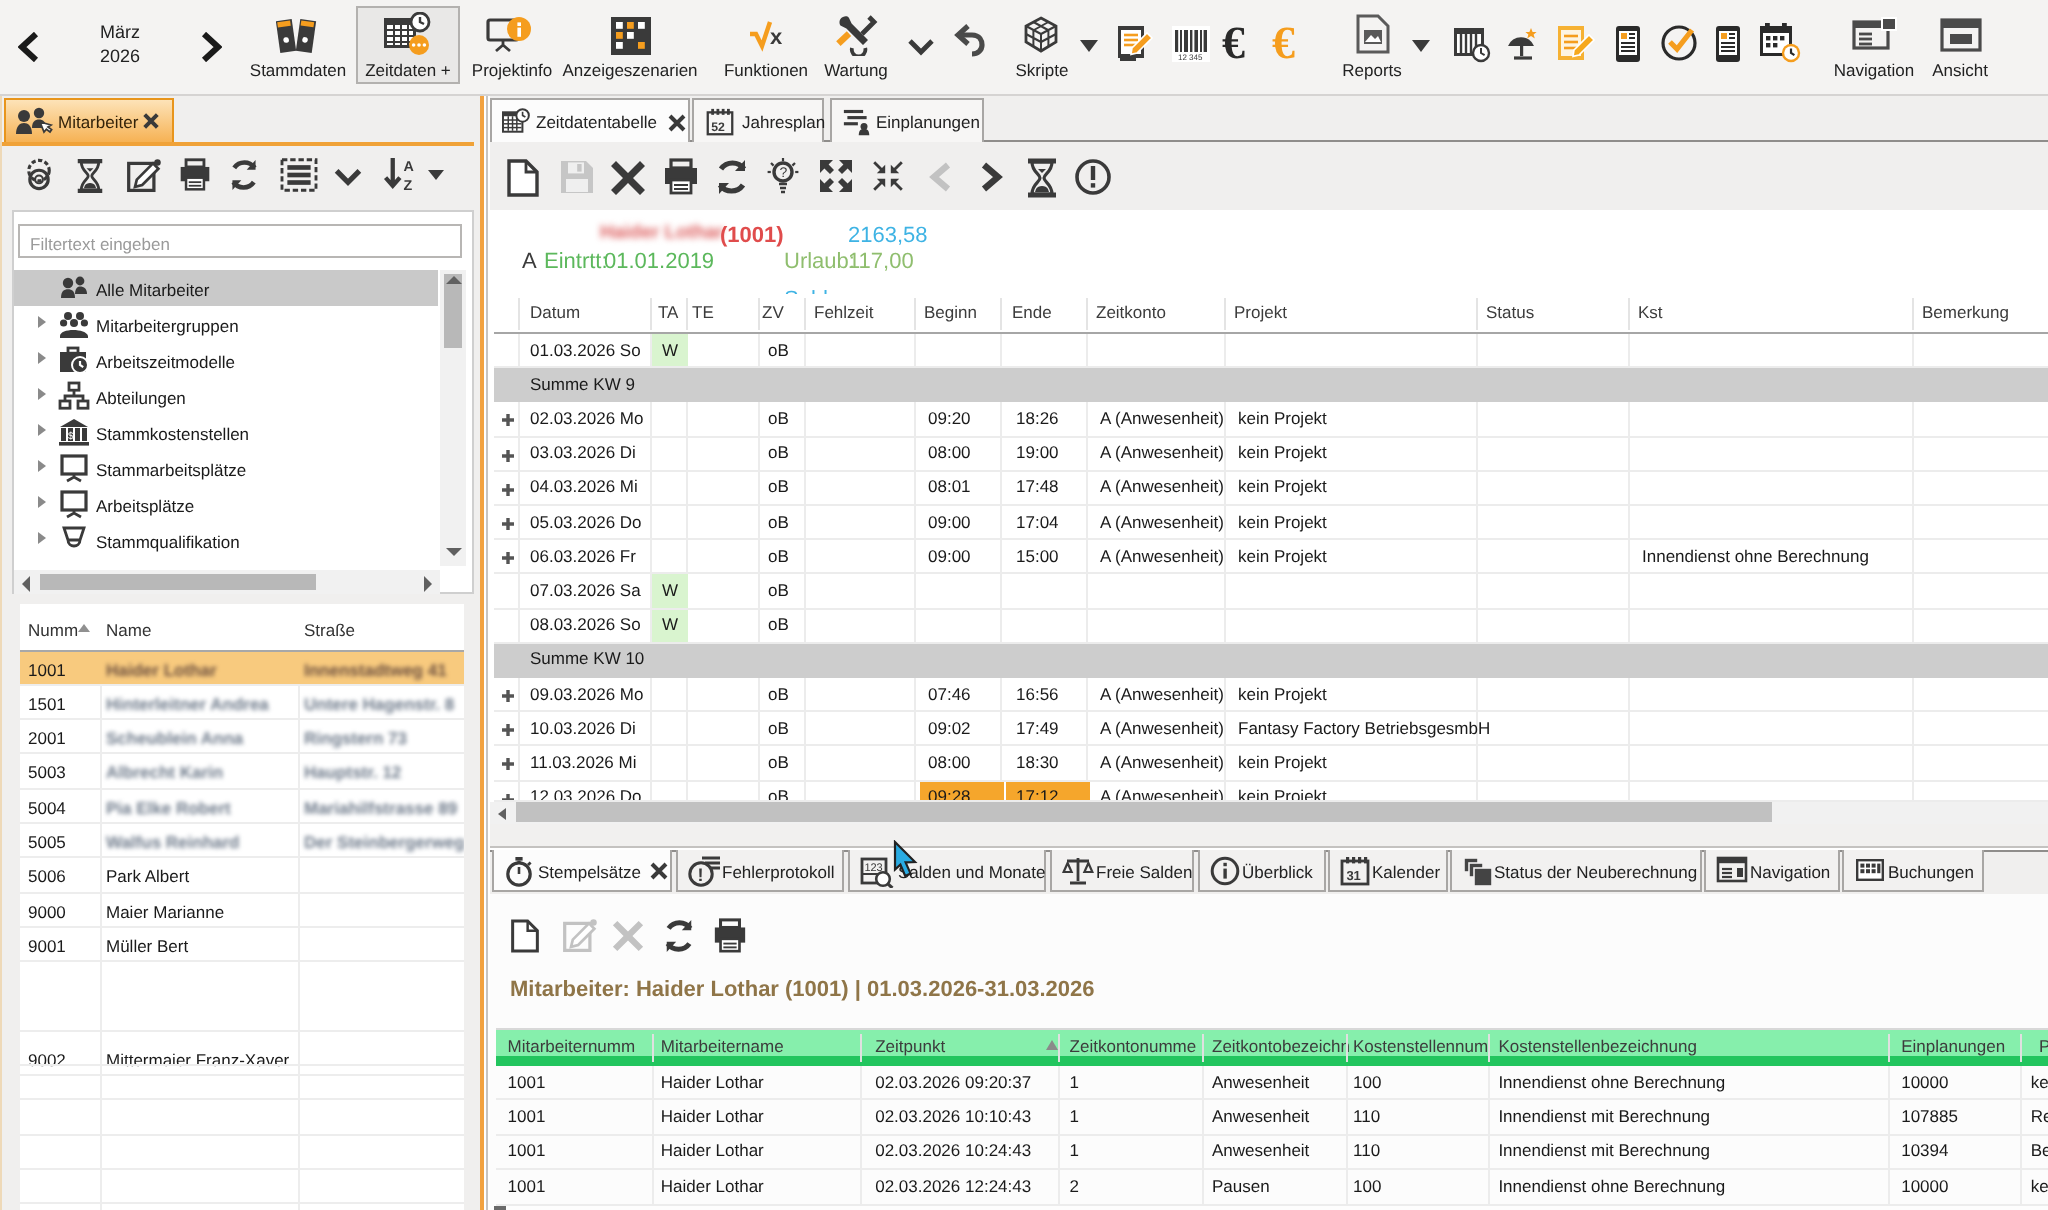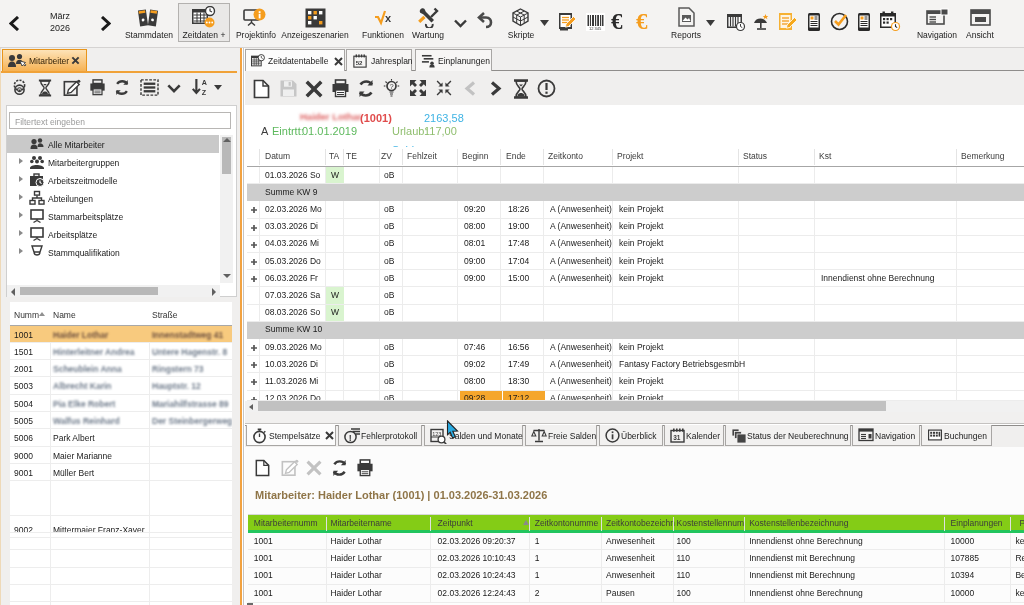--- a/index.html
+++ b/index.html
@@ -406,20 +406,35 @@
               <rect x="1" y="10.5" width="5" height="3.6"></rect>
               <rect x="10" y="10.5" width="5" height="3.6"></rect>
               <path d="M8 5.5 V8 M3.5 10.5 V8 H12.5 V10.5"></path>
             </g>
           </svg>
       <span class="tx">Abteilungen</span>
     </div>
     <div class="trow">
           <span class="ar"></span>
       <svg class="ic" viewBox="0 0 16 16">
+            <path d="M1 5.5 L8 1.5 L15 5.5 Z" fill="#3a3a3a"></path>
+            <rect x="1.5" y="6" width="13" height="6.5" fill="#3a3a3a"></rect>
+            <g stroke="#fff" stroke-width="1">
+              <line x1="4.5" y1="6" x2="4.5" y2="12.5"></line>
+              <line x1="8" y1="6" x2="8" y2="12.5"></line>
+              <line x1="11.5" y1="6" x2="11.5" y2="12.5"></line>
+            </g>
+            <rect x="0.5" y="13" width="15" height="1.8" fill="#3a3a3a"></rect>
+            <text x="5" y="11.5" font-size="5" fill="#fff" font-family="Liberation Sans">$</text>
+          </svg>
+      <span class="tx">Stammkostenstellen</span>
+    </div>
+    <div class="trow">
+          <span class="ar"></span>
+      <svg class="ic" viewBox="0 0 16 16">
             <rect x="2" y="2" width="12" height="9" fill="none" stroke="#3a3a3a" stroke-width="1.6"></rect>
             <path d="M8 11 V13 M4.5 14.5 L8 12.5 L11.5 14.5" stroke="#3a3a3a" stroke-width="1.4" fill="none"></path>
           </svg>
       <span class="tx">Stammarbeitsplätze</span>
     </div>
     <div class="trow">
           <span class="ar"></span>
       <svg class="ic" viewBox="0 0 16 16">
             <rect x="2" y="2" width="12" height="9" fill="none" stroke="#3a3a3a" stroke-width="1.6"></rect>
             <path d="M8 11 V13 M4.5 14.5 L8 12.5 L11.5 14.5" stroke="#3a3a3a" stroke-width="1.4" fill="none"></path>
@@ -936,21 +951,21 @@
         </svg>
 <svg style="position:absolute;left:111px;top:12px" width="18" height="18" viewBox="0 0 19 19">
           <rect x="4.5" y="1" width="10" height="4" fill="none" stroke="#3a3a3a" stroke-width="1.6"></rect>
           <rect x="1.5" y="5" width="16" height="8" fill="#3a3a3a"></rect>
           <rect x="4.5" y="11" width="10" height="6.5" fill="#fff" stroke="#3a3a3a" stroke-width="1.4"></rect>
           <line x1="6" y1="13.5" x2="13" y2="13.5" stroke="#3a3a3a" stroke-width="1"></line>
           <line x1="6" y1="15.5" x2="13" y2="15.5" stroke="#3a3a3a" stroke-width="1"></line>
         </svg>
 </div>
 <div class="abs" style="left:10px;top:64px;font-size:11px;font-weight:bold;color:#8f7548;">Mitarbeiter: Haider Lothar (1001) | 01.03.2026-31.03.2026</div>
-<div class="abs" style="left:3px;top:89px;width:776px;height:19px;background:#84cc16;border-top:1px solid #d8d8d8;border-bottom:3px solid #22c55e;box-sizing:border-box;">
+<div class="abs" style="left:3px;top:89px;width:776px;height:19px;background:#86efac;border-top:1px solid #d8d8d8;border-bottom:5px solid #22c55e;box-sizing:border-box;">
         <span class="abs" style="left:5.800000000000001px;top:3px;color:#3c3c3c;white-space:nowrap;">Mitarbeiternumm</span>
         <span class="abs" style="left:82.4px;top:3px;color:#3c3c3c;white-space:nowrap;">Mitarbeitername</span>
         <span class="abs" style="left:189.6px;top:3px;color:#3c3c3c;white-space:nowrap;">Zeitpunkt</span>
         <span class="abs" style="left:286.8px;top:3px;color:#3c3c3c;white-space:nowrap;">Zeitkontonumme</span>
         <span class="abs" style="left:358px;top:3px;color:#3c3c3c;white-space:nowrap;">Zeitkontobezeichn</span>
         <span class="abs" style="left:428.5px;top:3px;color:#3c3c3c;white-space:nowrap;">Kostenstellennum</span>
         <span class="abs" style="left:501.2px;top:3px;color:#3c3c3c;white-space:nowrap;">Kostenstellenbezeichnung</span>
         <span class="abs" style="left:702.6px;top:3px;color:#3c3c3c;white-space:nowrap;">Einplanungen</span>
         <span class="abs" style="left:771.5px;top:3px;color:#3c3c3c;white-space:nowrap;">P</span>
         <span class="abs" style="left:275px;top:5px;width:0;height:0;border-bottom:5px solid #8a8a8a;border-left:3.5px solid transparent;border-right:3.5px solid transparent;"></span>

